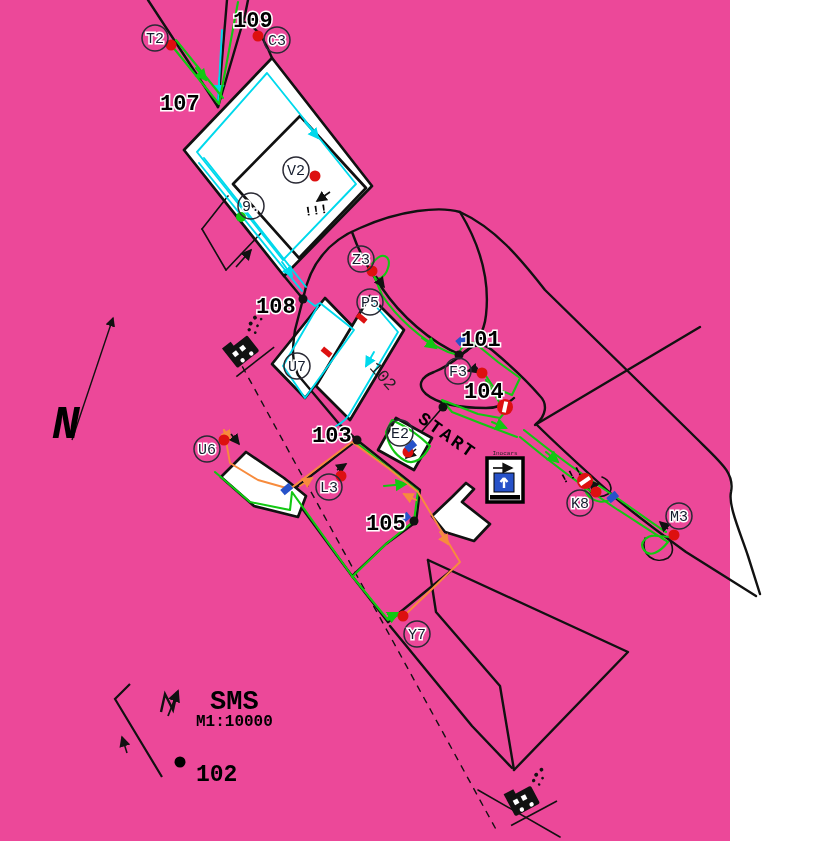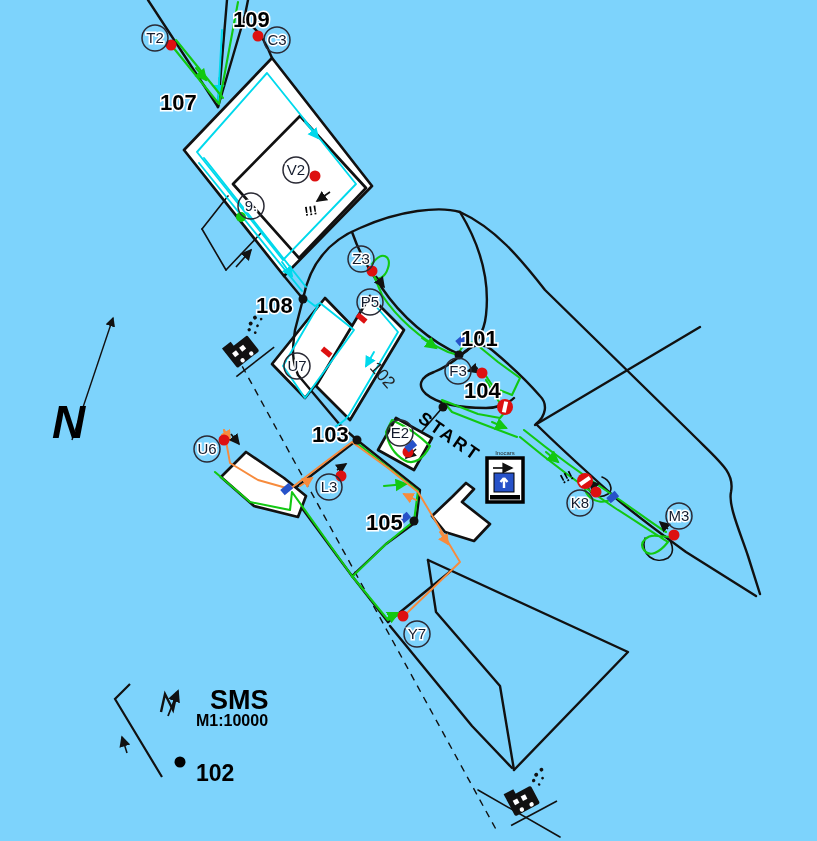--- a/index.html
+++ b/index.html
@@ -1,16 +1,16 @@
 <!DOCTYPE html>
 <html><head>
 <meta charset="utf-8">
 <style>
   html,body{margin:0;padding:0;background:#fff;}
-  .stage{width:817px;height:841px;position:relative;background:#7dd3fc;font-family:Liberation Sans, sans-serif;}
+  .stage{width:730px;height:841px;position:relative;background:#ec4899;font-family:Liberation Mono, monospace;}
   svg{display:block}
   .road{fill:none;stroke:#111;stroke-width:2.4;stroke-linejoin:round;stroke-linecap:round;}
   .thin{stroke-width:1.6;}
   .bldg{fill:#fff;stroke:#111;stroke-width:2.7;stroke-linejoin:round;}
   .rail{fill:none;stroke:#111;stroke-width:1.4;stroke-dasharray:7 6;}
   .trk{fill:none;stroke-width:2.1;stroke-linejoin:round;stroke-linecap:round;}
   .trk2{fill:none;stroke-width:1.9;stroke-linejoin:round;stroke-linecap:round;}
   .cc{fill:none;stroke:#2a2a35;stroke-width:1.5;}
   .cl{font-size:15px;fill:#141c2e;text-anchor:middle;paint-order:stroke;stroke:#fff;stroke-width:3px;}
   .cp{font-size:22px;font-weight:bold;fill:#000;paint-order:stroke;stroke:#fff;stroke-width:3px;}

